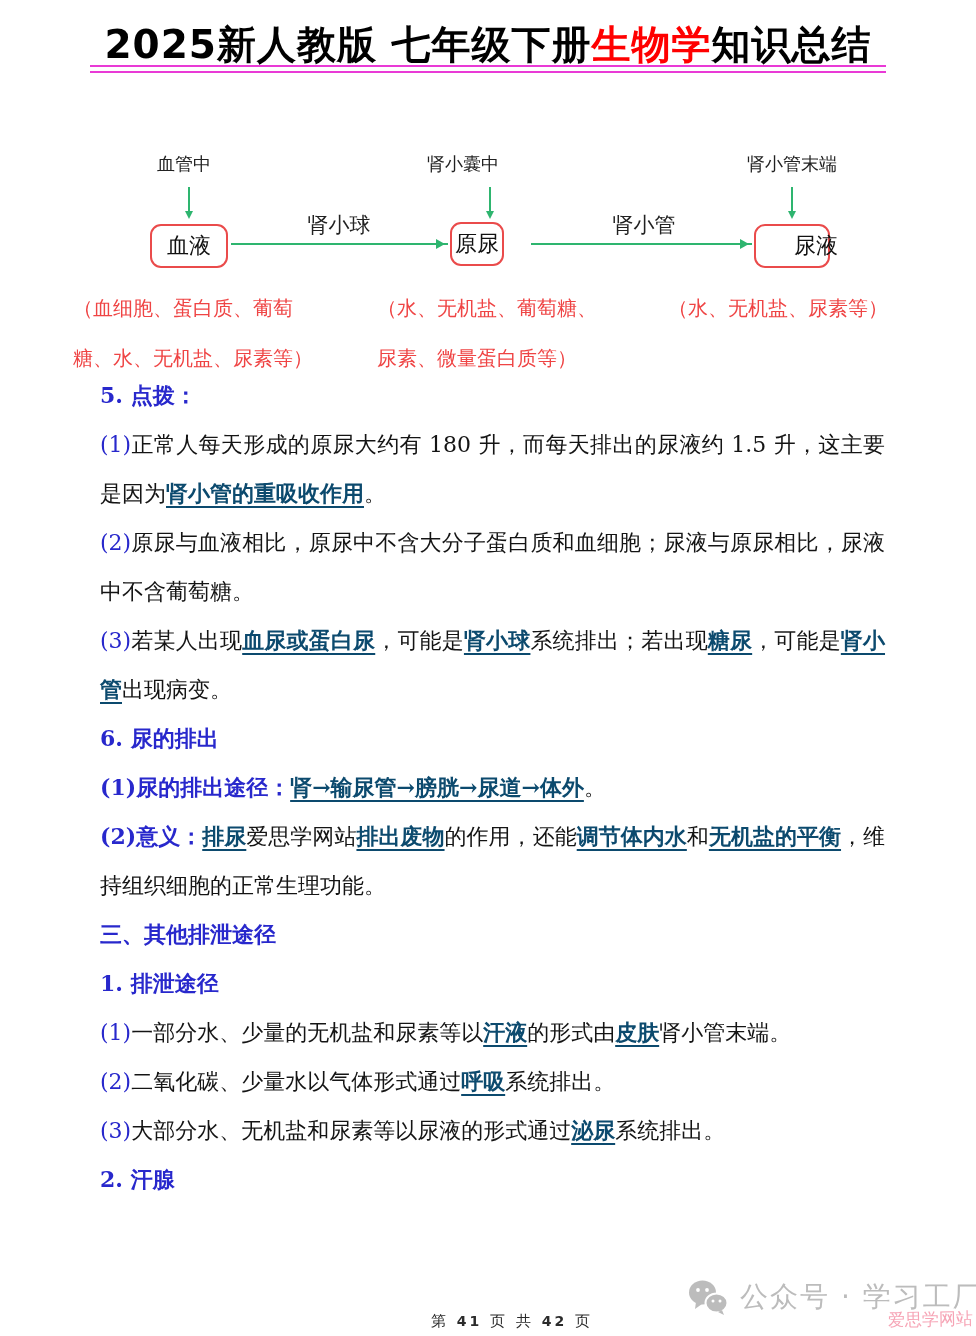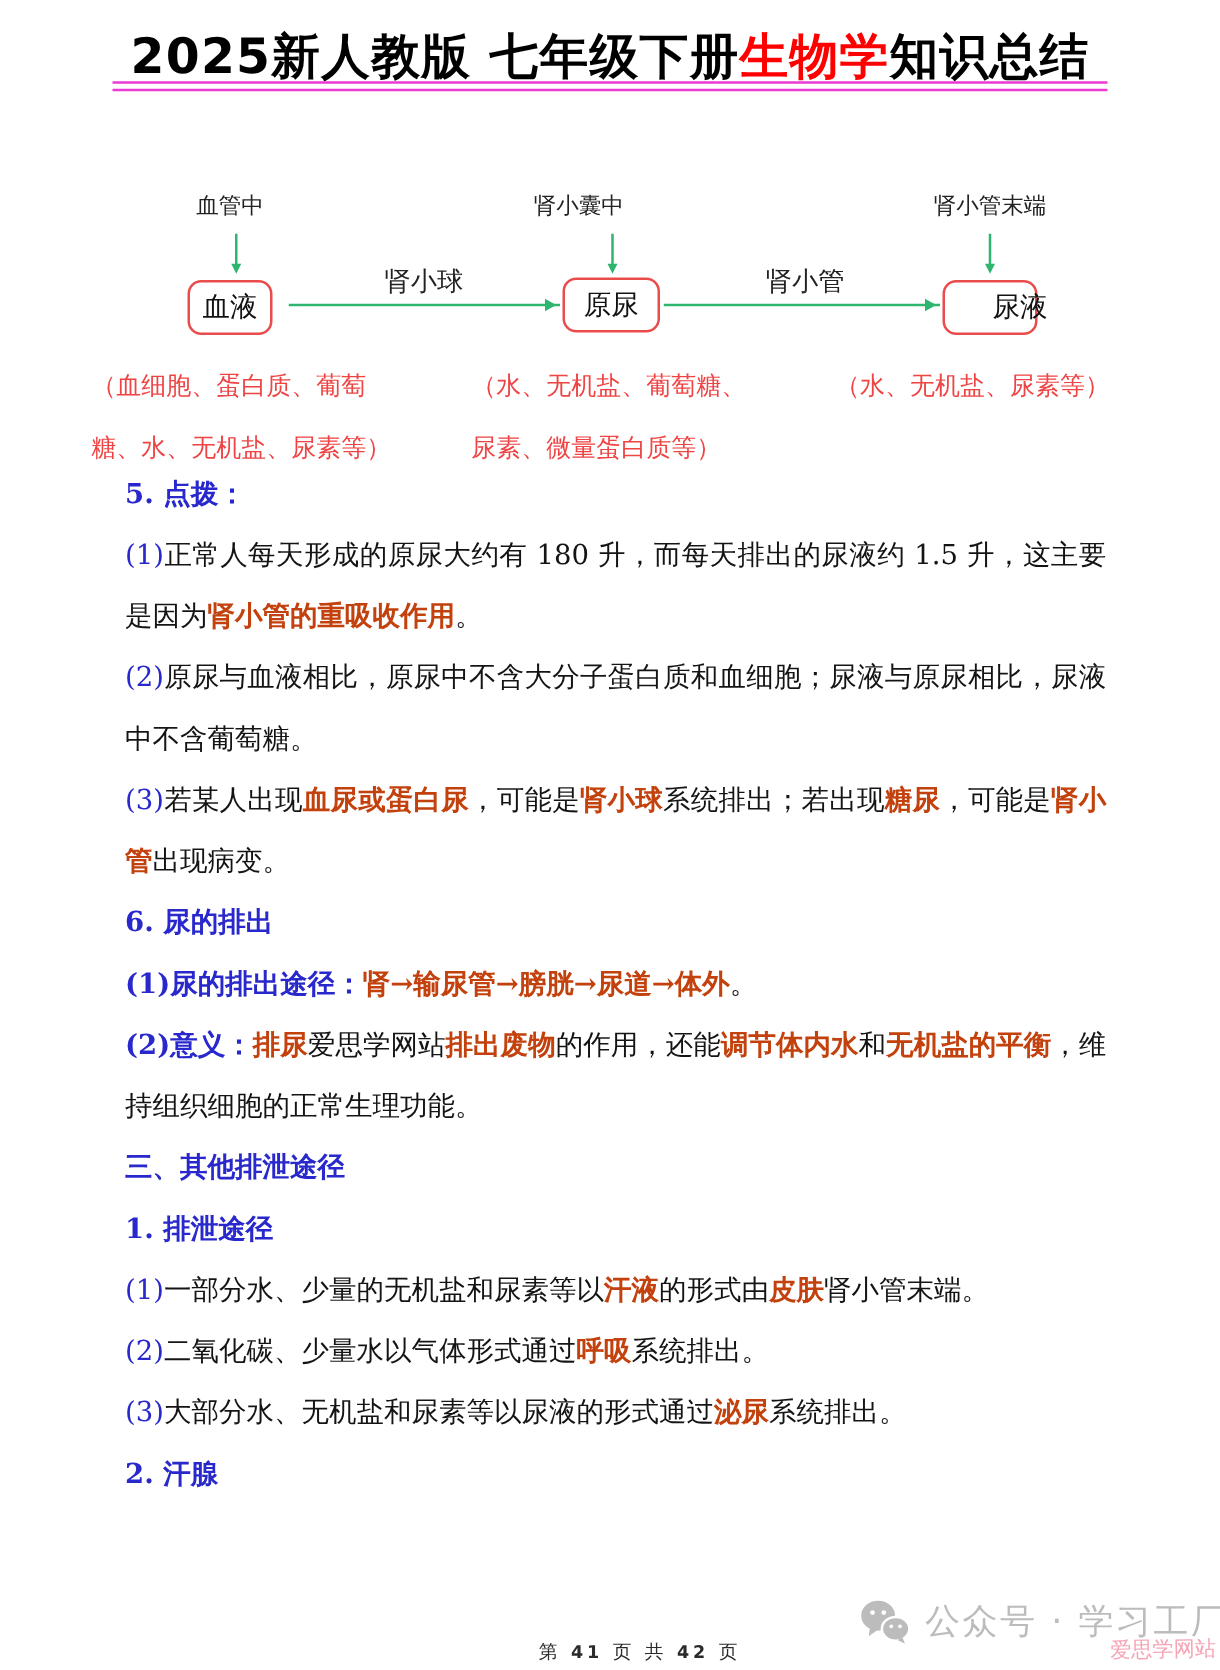--- a/index.html
+++ b/index.html
@@ -31,21 +31,21 @@
   .alabel{position:absolute;top:211px;transform:translateX(-50%);
           font-size:21px;color:#222;white-space:nowrap;}
   .note{position:absolute;top:283px;font-size:20px;line-height:50px;color:#ef4444;}
   .note div{white-space:nowrap;}
 
   
   #content{position:absolute;top:371px;left:100px;width:785px;
            font-size:22px;color:#141414;}
   .para{line-height:49px;text-align:justify;}
   .c-blue{color:#2828cc;}
-  .c-red{color:#c2410c;text-decoration-thickness:1.5px;text-underline-offset:5px;}
+  .c-red{color:#0c4a6e;text-decoration:underline;text-decoration-thickness:1.5px;text-underline-offset:5px;}
   .b{font-weight:bold;}
 
   
   .pagenum{position:absolute;top:1312px;left:0;width:976px;text-align:center;
            font-size:15px;color:#2b2b2b;letter-spacing:3px;padding-left:24px;}
   .pagenum .b{font-family:"DejaVu Sans","Liberation Sans",sans-serif;font-size:14px;}
 
   .badge{position:absolute;top:1278px;left:688px;display:flex;align-items:center;gap:12px;
          color:#bcbcbc;font-family:"DejaVu Sans","Liberation Sans",sans-serif;
          font-size:28px;letter-spacing:2px;white-space:nowrap;}
@@ -64,22 +64,22 @@
 
   <div id="diagram">
     <div class="toplabel" style="left:184px;">血管中</div>
     <div class="toplabel" style="left:463px;">肾小囊中</div>
     <div class="toplabel" style="left:792px;">肾小管末端</div>
 
     <div class="vline" style="left:188px;"></div>
     <div class="vline" style="left:489px;"></div>
     <div class="vline" style="left:791px;"></div>
 
-    <div class="node" style="left:150px;top:224px;width:68px;">血液</div>
-    <div class="node" style="left:450px;top:222px;width:78px;">原尿</div>
+    <div class="node" style="left:150px;top:224px;width:78px;">血液</div>
+    <div class="node" style="left:450px;top:222px;width:54px;">原尿</div>
     <div class="node" style="left:754px;top:224px;width:76px;padding-left:48px;">尿液</div>
 
     <div class="harrow" style="left:231px;width:217px;"></div>
     <div class="harrow" style="left:531px;width:221px;"></div>
 
     <div class="alabel" style="left:339px;">肾小球</div>
     <div class="alabel" style="left:644px;">肾小管</div>
 
     <div class="note" style="left:73px;width:252px;">
       <div>（血细胞、蛋白质、葡萄</div>

